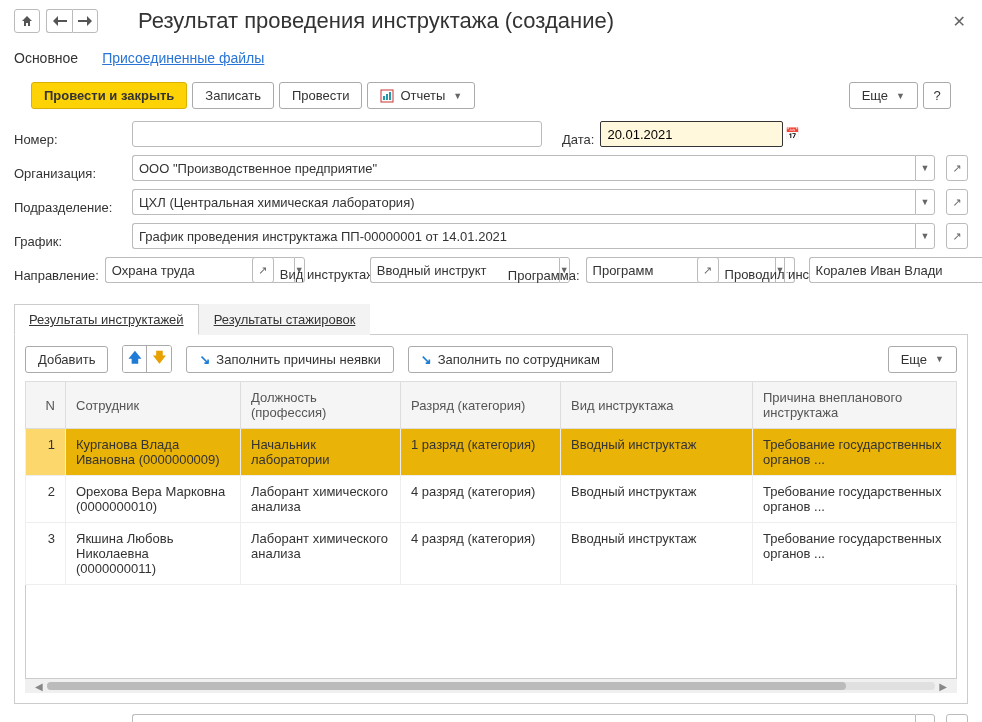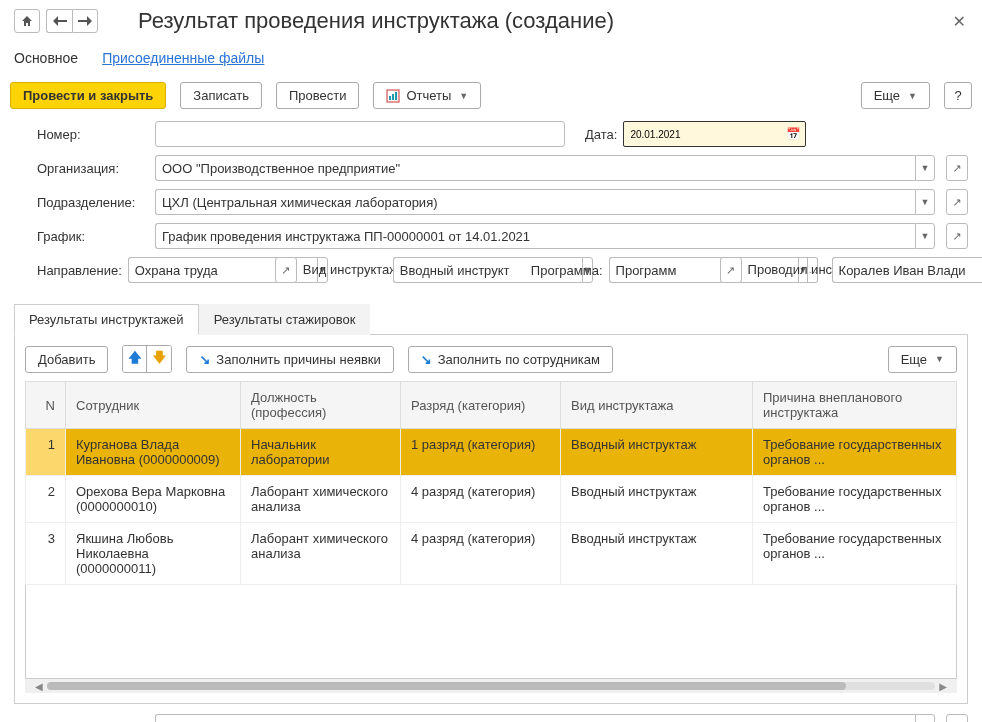--- a/index.html
+++ b/index.html
@@ -11,46 +11,46 @@
     .nav-btn-group { display: flex; }
     .nav-btn-group .nav-btn:first-child { border-radius: 3px 0 0 3px; border-right: none; }
     .nav-btn-group .nav-btn:last-child { border-radius: 0 3px 3px 0; }
     .page-title { font-size: 22px; font-weight: 400; color: #333; }
     .close-x { margin-left: auto; font-size: 16px; color: #666; cursor: pointer; padding: 0 2px; }
 
     .tab-links { display: flex; gap: 24px; padding: 16px 14px 8px 14px; font-size: 14px; }
     .tab-link { color: #2974d6; cursor: pointer; text-decoration: underline; }
     .tab-link.active { color: #333; text-decoration: none; }
 
-    .toolbar { display: flex; align-items: center; gap: 14px; padding: 8px 10px; }
+    .toolbar { display: flex; align-items: center; gap: 5px; padding: 8px 31px; }
     .btn { border: 1px solid #aaa; background: #fff; border-radius: 3px; padding: 5px 12px; font-size: 13px; cursor: pointer; color: #333; display: inline-flex; align-items: center; gap: 6px; white-space: nowrap; }
     .btn-primary { background: #fed305; border-color: #d7b000; font-weight: bold; }
     .btn-menu-arrow { font-size: 9px; color: #666; margin-left: 2px; }
     .spacer { flex: 1; }
     .help-btn { width: 28px; padding: 5px 0; text-align: center; justify-content: center; }
 
     .form-area { padding: 4px 14px 8px 14px; }
-    .form-row { display: flex; align-items: center; margin-bottom: 8px; gap: 6px; margin-left: 23px; }
+    .form-row { display: flex; align-items: flex-end; margin-bottom: 8px; gap: 6px; }
     .form-label { color: #333; white-space: nowrap; }
     .label-col { width: 112px; }
     .input { border: 1px solid #bbb; border-radius: 3px; padding: 4px 6px; font-size: 13px; background: #fff; color: #333; height: 26px; }
     .input-combo { display: flex; flex: 1; }
     .input-combo .input { flex: 1; border-right: none; border-radius: 3px 0 0 3px; }
     .combo-btn { width: 20px; border: 1px solid #bbb; background: #fff; display: flex; align-items: center; justify-content: center; cursor: pointer; font-size: 9px; color: #666; }
     .combo-btn:last-child { border-radius: 0 3px 3px 0; }
     .combo-btn + .combo-btn { border-left: none; }
     .ext-btn { width: 22px; height: 26px; border: 1px solid #bbb; background: #fff; border-radius: 3px; display: flex; align-items: center; justify-content: center; cursor: pointer; margin-left: 5px; font-size: 11px; color: #666; }
     .date-input { border: 1px solid #333; background: #fff8dd; display: flex; align-items: center; padding: 0 4px; height: 26px; border-radius: 2px; width: 183px; }
-    .date-input input { border: none; background: transparent; flex: 1; font-size: 10px; outline: none; padding: 2px; }
+    .date-input input { border: none; background: transparent; flex: 1; font-size: 13px; outline: none; padding: 2px; }
     .date-cal { font-size: 12px; color: #555; cursor: pointer; }
 
     .inline-group { display: flex; align-items: center; gap: 18px; }
 
     .sub-tabs { display: flex; border-bottom: 1px solid #ccc; margin: 4px 14px 0 14px; }
-    .sub-tab { padding: 7px 14px; font-size: 13px; cursor: pointer; border: 1px solid transparent; border-bottom: none; position: relative; top: 1px; background: #f3f3f3; }
+    .sub-tab { padding: 7px 14px; font-size: 13px; cursor: pointer; border: 1px solid transparent; border-bottom: none; position: relative; top: 1px; background: #f3f3f3; text-decoration: underline; }
     .sub-tab.active { background: #fff; border-color: #ccc; border-bottom: 1px solid #fff; }
 
     .table-container { margin: 0 14px; border: 1px solid #ccc; border-top: none; padding: 10px; }
     .table-toolbar { display: flex; align-items: center; gap: 14px; margin-bottom: 8px; }
     .arrow-btns { display: flex; border: 1px solid #aaa; border-radius: 3px; overflow: hidden; }
     .arrow-btn { width: 24px; height: 26px; display: flex; align-items: center; justify-content: center; background: #fff; cursor: pointer; font-size: 14px; }
     .arrow-btn:first-child { border-right: 1px solid #aaa; }
     .arrow-up { color: #1e7cd6; }
     .arrow-down { color: #e8a100; }
     .action-btn-blue-arrow { color: #1e7cd6; font-weight: bold; }

